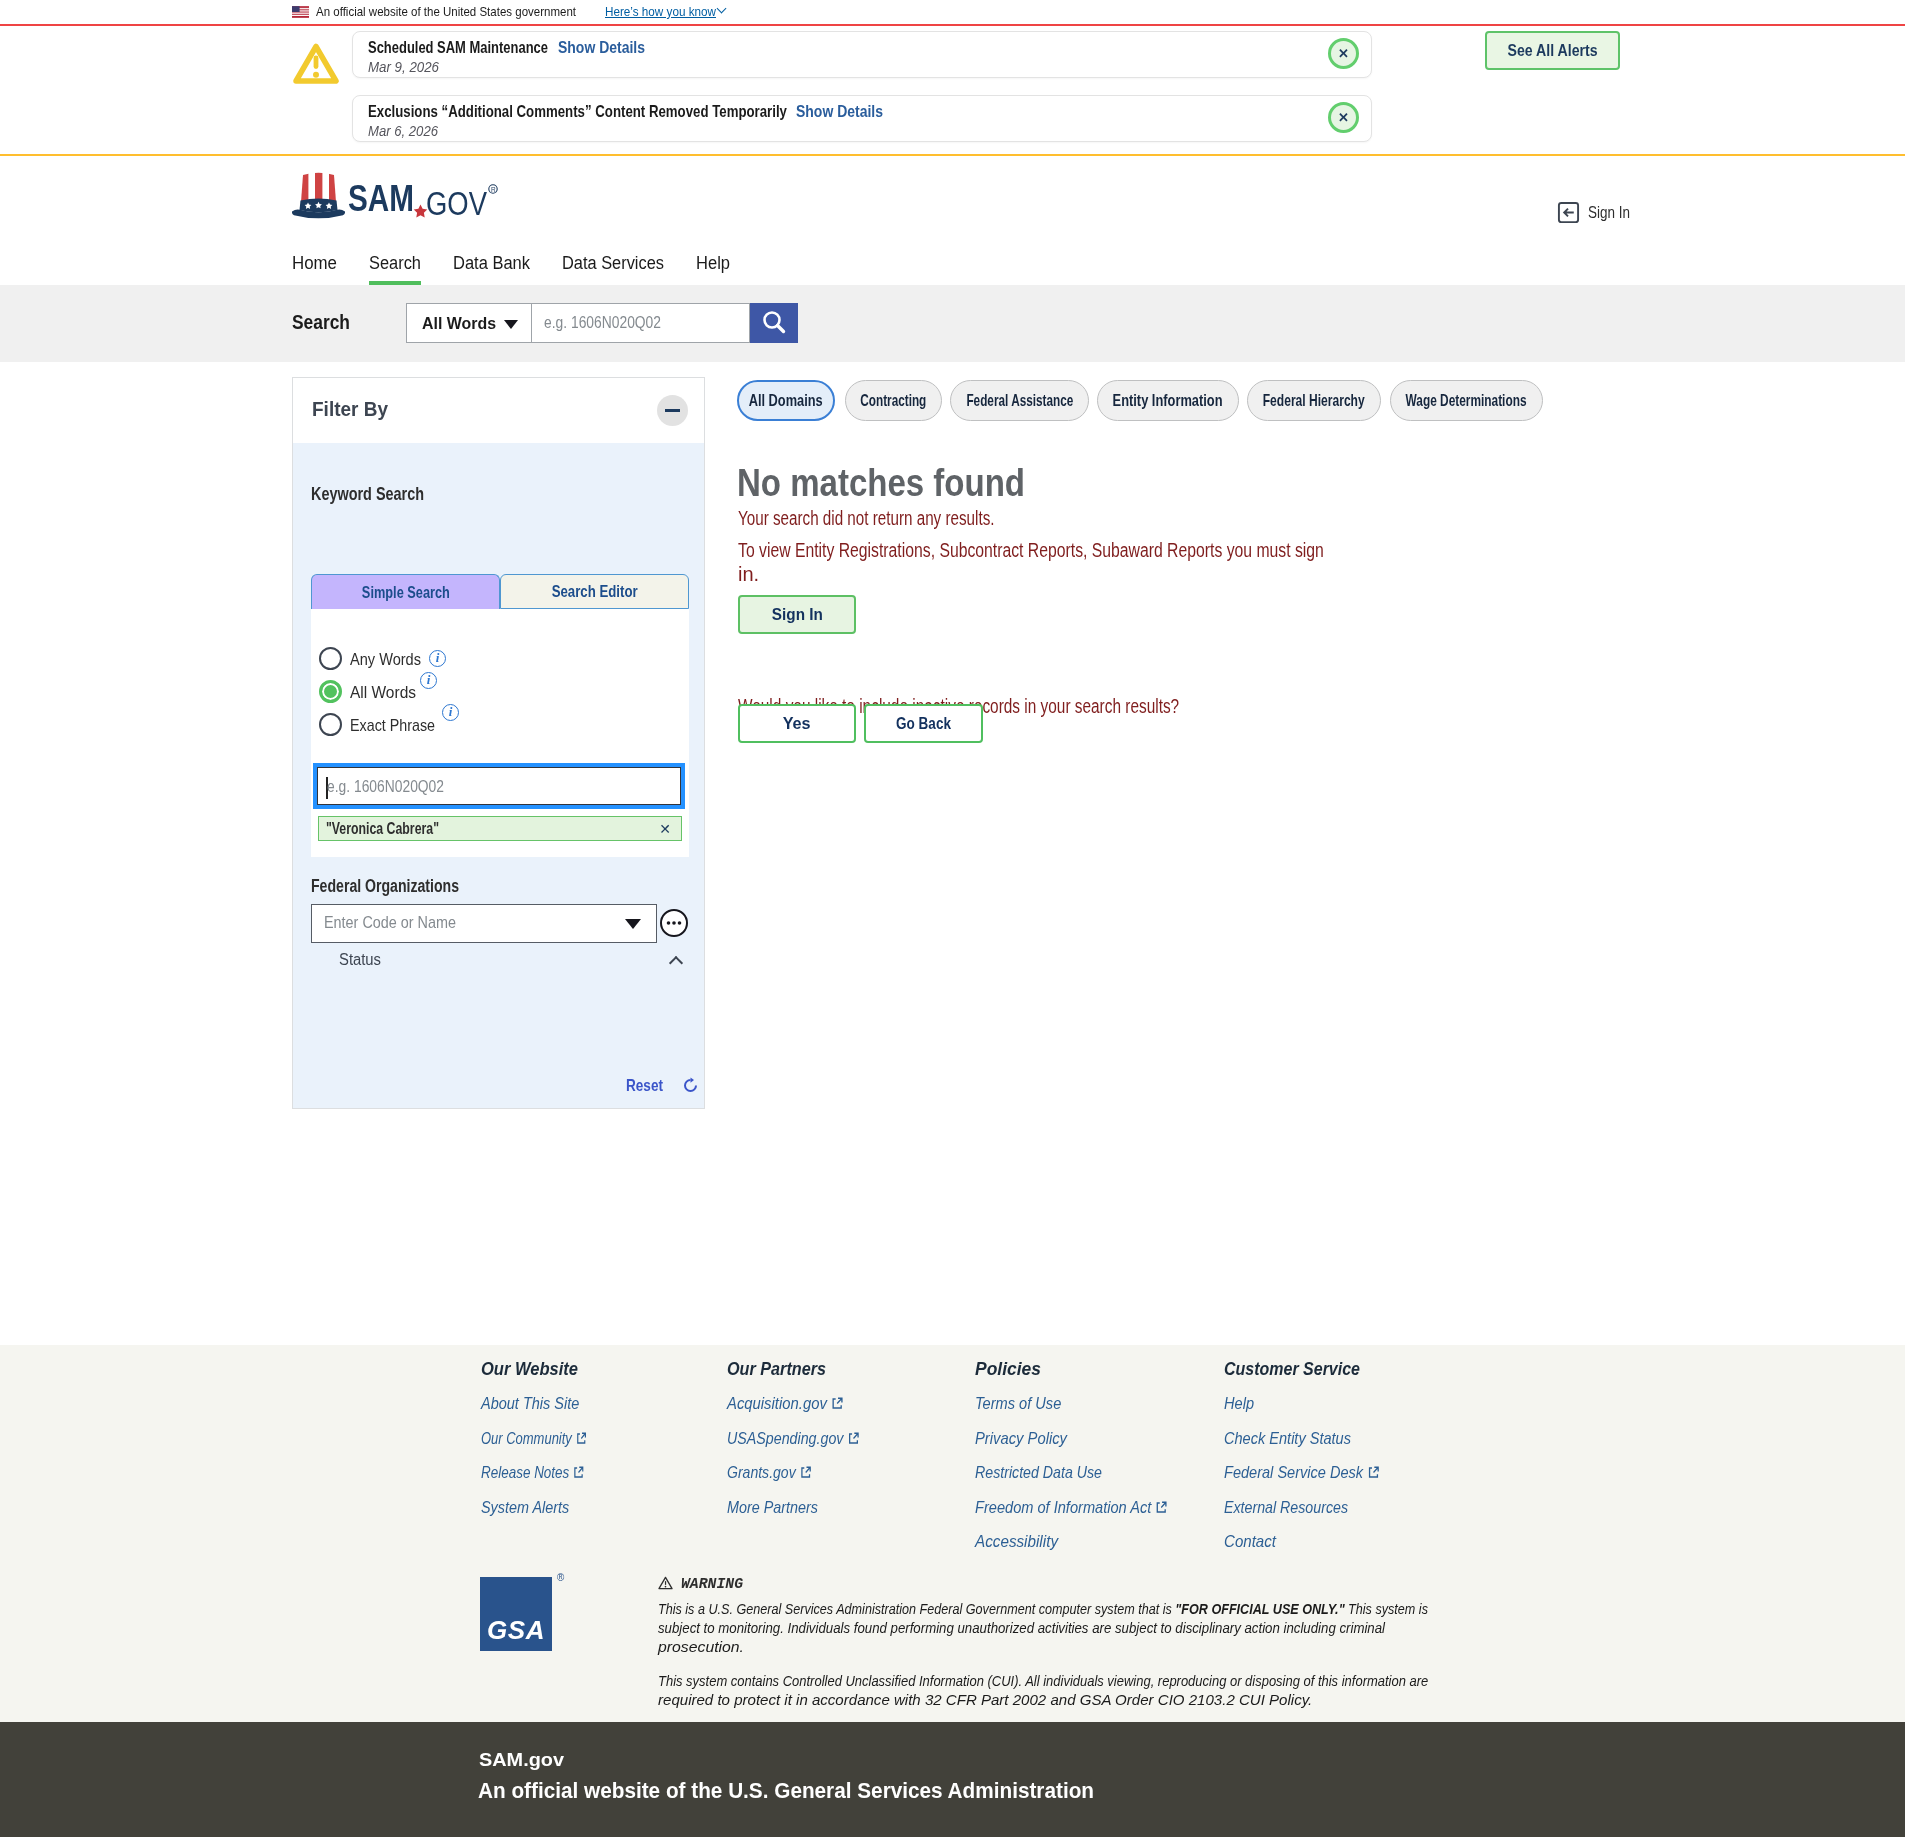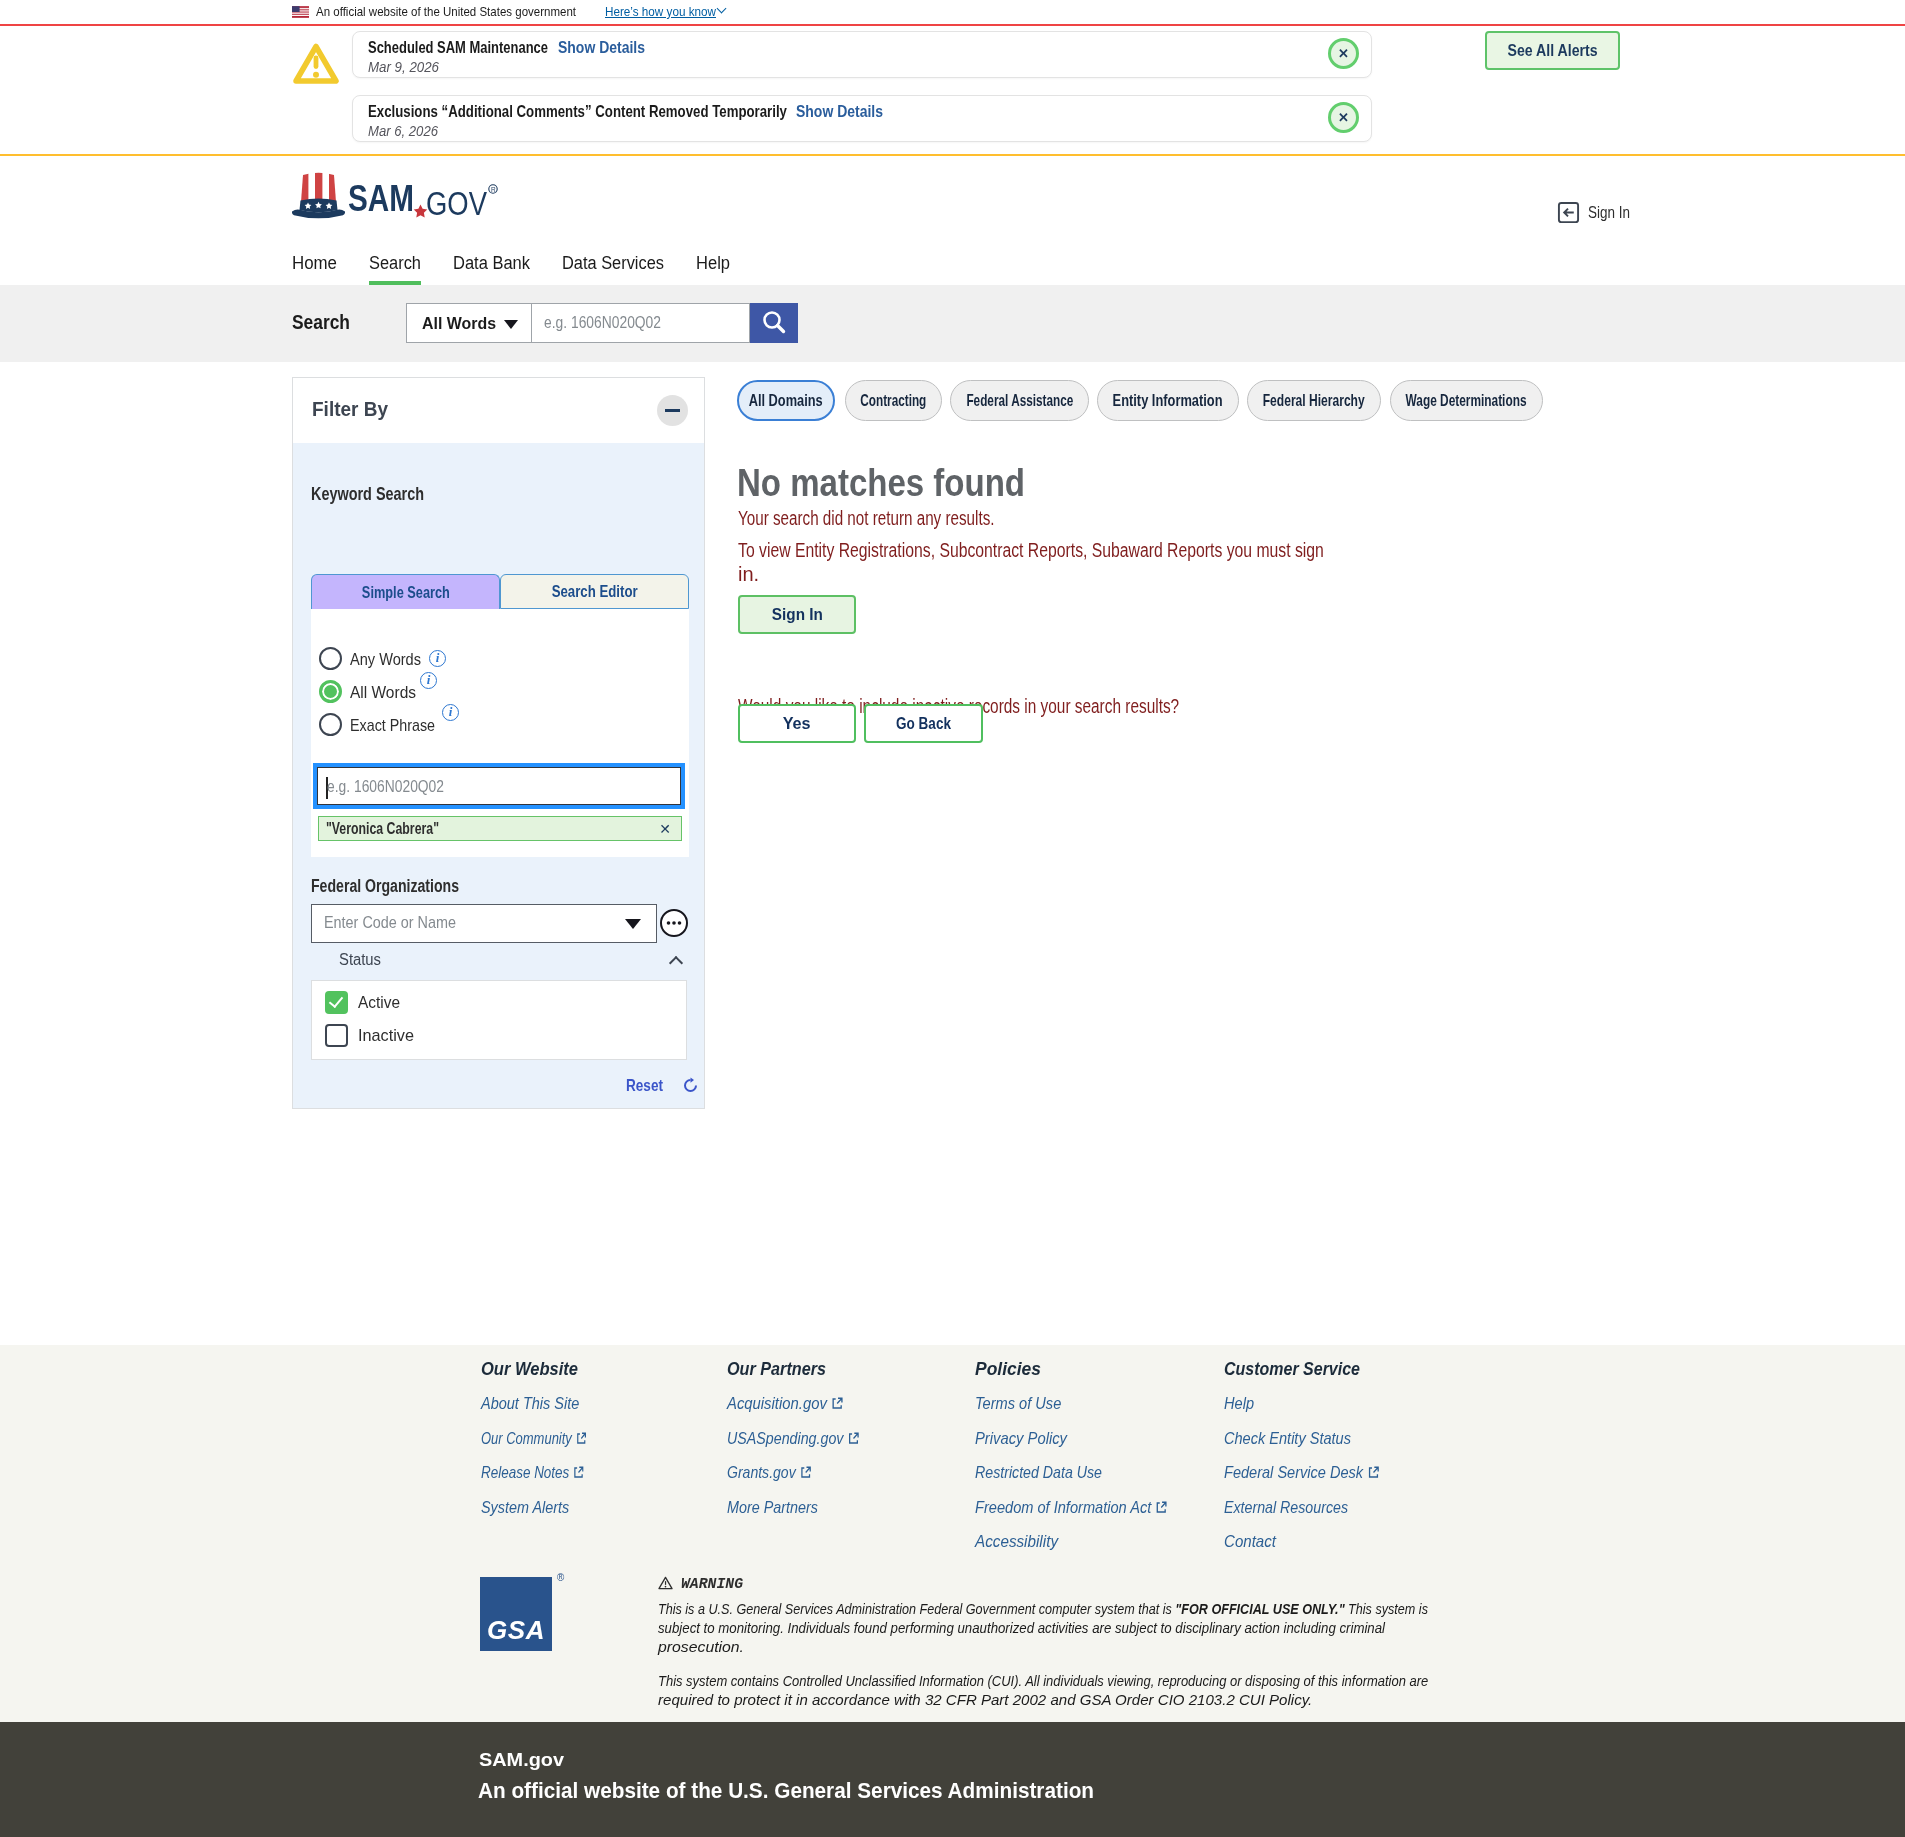--- a/index.html
+++ b/index.html
@@ -325,26 +325,20 @@
     </div>
   <div class="dots">
       <svg width="24" height="24" viewBox="0 0 24 24">
         <circle cx="6.5" cy="12" r="1.8" fill="#16161d"></circle>
         <circle cx="12" cy="12" r="1.8" fill="#16161d"></circle>
         <circle cx="17.5" cy="12" r="1.8" fill="#16161d"></circle>
       </svg>
     </div>
   <div class="statuslbl"><span id="stlbl" class="sx">Status</span></div>
   <div class="statchev"></div>
-  <div class="statusbox">
-    <div class="cb on" style="top:10px"></div>
-      <div class="cblabel" style="top:12px"><span id="cbl1" class="sx">Active</span></div>
-    <div class="cb off" style="top:43px"></div>
-      <div class="cblabel" style="top:45px"><span id="cbl2" class="sx">Inactive</span></div>
-  </div>
   <div class="reset"><span id="resettx" class="sx">Reset</span> <svg width="17" height="17" viewBox="0 0 17 17" style="vertical-align:-3px;margin-left:6px">
         <path d="M14 8.5 A5.5 5.5 0 1 1 8.5 3" fill="none" stroke="#3b55c9" stroke-width="2"></path>
         <path d="M8.5 0.5 L12 3 L8.5 5.8 Z" fill="#3b55c9"></path>
       </svg></div>
 </div>
 
 <div class="pill active" style="left:737px; width:98px;">
     <span id="p1" class="sxc">All Domains</span>
   </div>
 <div class="pill inact" style="left:845px; width:97px;">

